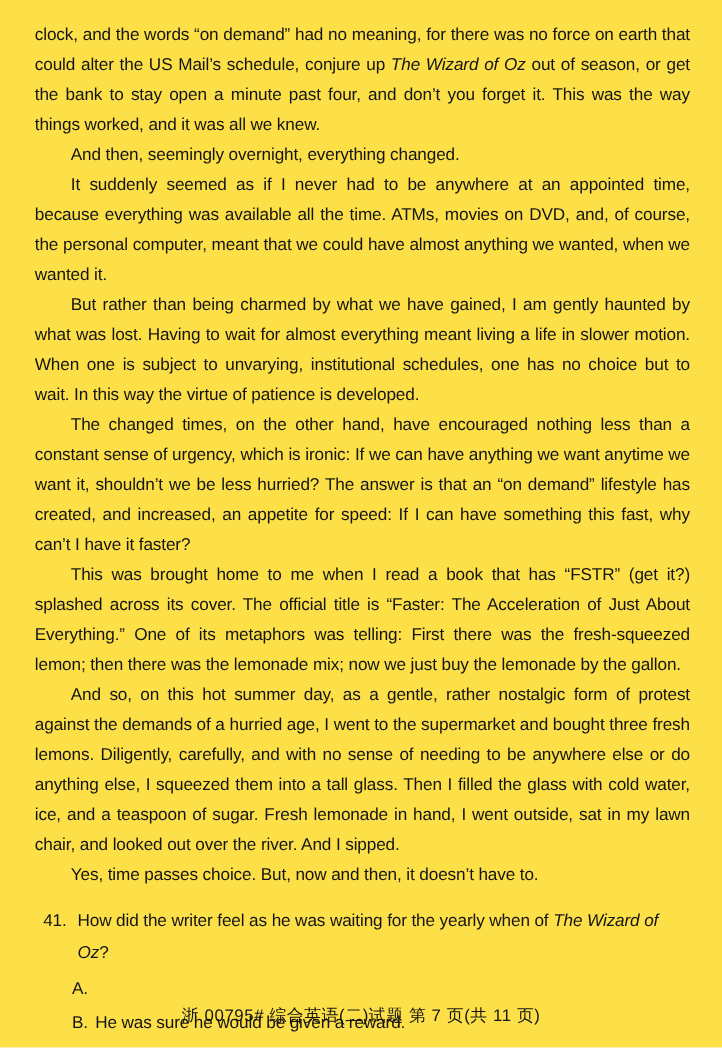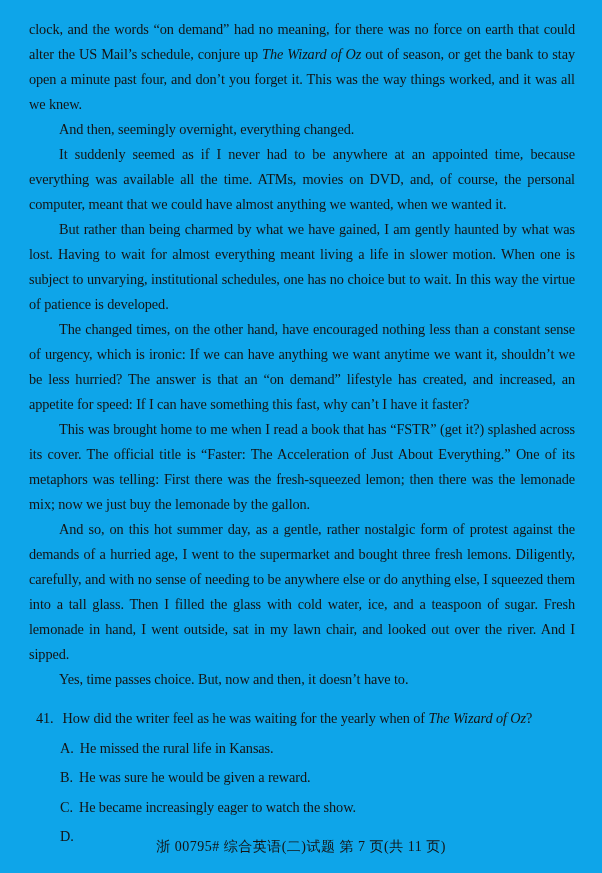--- a/index.html
+++ b/index.html
@@ -4,23 +4,23 @@
 <style>
   html, body {
     margin: 0;
     padding: 0;
     background: #ffffff;
   }
   .page {
     position: relative;
     width: 602px;
     height: 873px;
-    background: #0ea5e9;
+    background: #fde047;
     overflow: hidden;
-    font-family: Liberation Serif, serif;
+    font-family: Liberation Sans, sans-serif;
     color: #141414;
   }
   .content {
     position: absolute;
     top: 17px;
     left: 29px;
     width: 546px;
   }
   .passage {
     font-size: 14.3px;
@@ -97,21 +97,20 @@
     </div>
 
     <div class="question-block">
       <div class="stem">
         <span class="qnum">41.</span>
         <span class="qtext"><span>How did the writer feel as he was waiting for the yearly when of </span><span class="italic">The Wizard of Oz</span><span>?</span></span>
       </div>
       <div class="options">
         <div class="option">
           <span class="opt-label">A.</span>
-          <span class="opt-text">He missed the rural life in Kansas.</span>
         </div>
         <div class="option">
           <span class="opt-label">B.</span>
           <span class="opt-text">He was sure he would be given a reward.</span>
         </div>
         <div class="option">
           <span class="opt-label">C.</span>
           <span class="opt-text">He became increasingly eager to watch the show.</span>
         </div>
         <div class="option">

